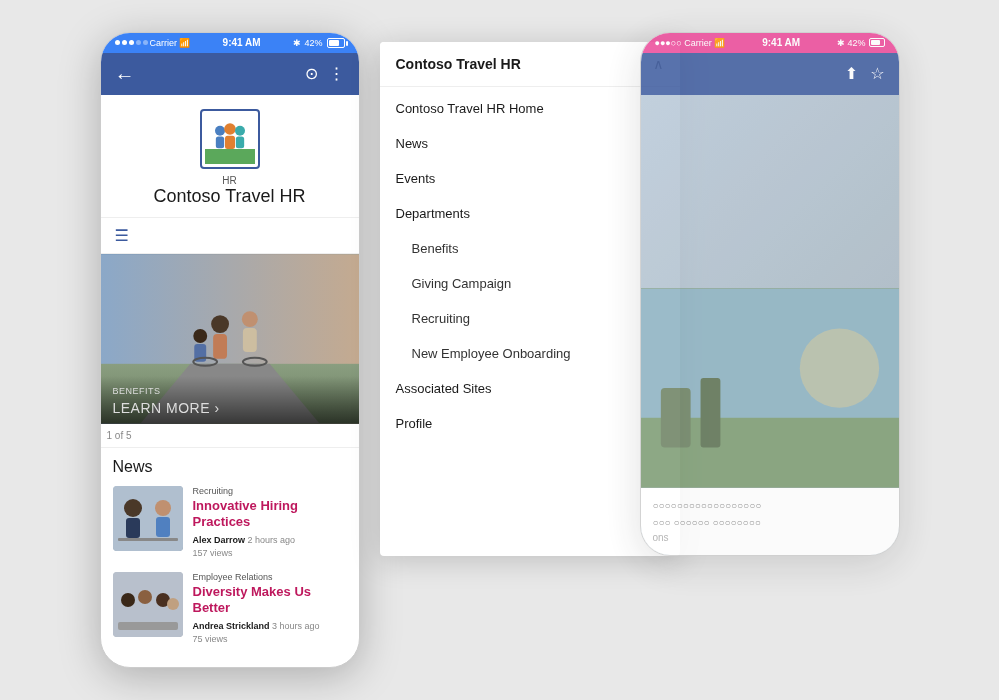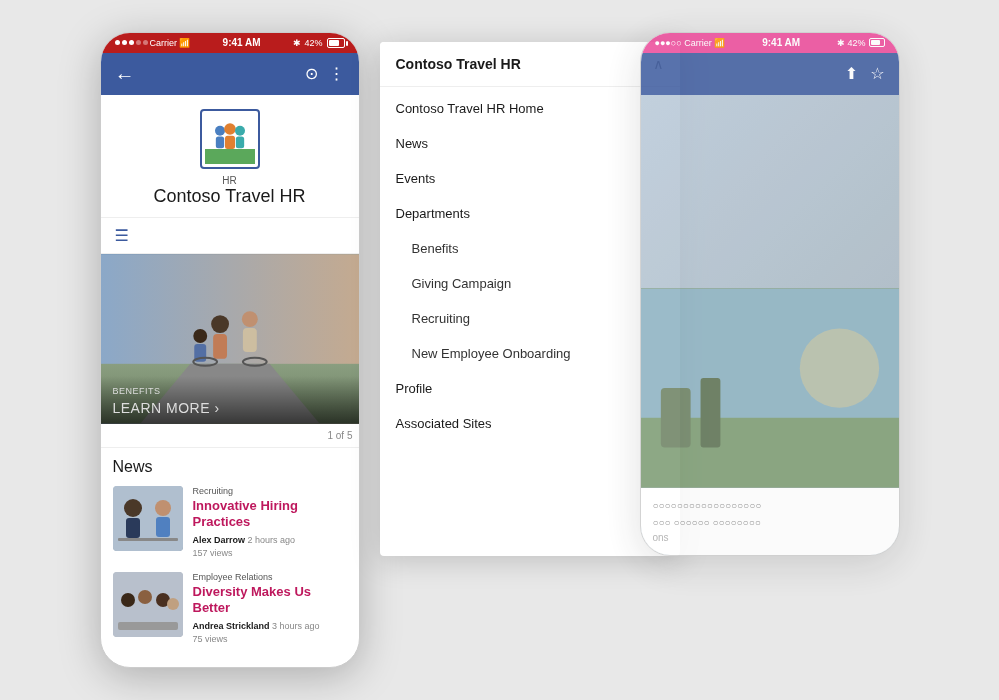--- a/index.html
+++ b/index.html
@@ -23,21 +23,21 @@
     
     .phone {
       width: 260px;
       background: #fff;
       border-radius: 30px;
       overflow: hidden;
       box-shadow: 0 8px 40px rgba(0,0,0,0.25);
       border: 1px solid #ccc;
     }
     .phone-status-bar {
-      background: #b91c1c;
+      background: #3b82f6;
       color: #fff;
       font-size: 10px;
       display: flex;
       justify-content: space-between;
       align-items: center;
       padding: 4px 14px;
       height: 20px;
     }
     .status-left { display: flex; align-items: center; gap: 2px; }
     .status-dot { width: 5px; height: 5px; border-radius: 50%; background: #fff; }
@@ -112,21 +112,21 @@
       left: 0;
       right: 0;
       background: linear-gradient(transparent, rgba(0,0,0,0.6));
       padding: 10px 12px 8px;
     }
     .hero-tag { font-size: 9px; color: #ddd; text-transform: uppercase; letter-spacing: 0.5px; }
     .hero-headline { font-size: 16px; font-weight: 600; color: #fff; line-height: 1.2; margin-top: 2px; }
     .hero-learn { font-size: 14px; color: #ddd; margin-top: 4px; letter-spacing: 0.5px; display: flex; align-items: center; gap: 2px; }
 
     .pagination {
-      text-align: right;
+      text-align: left;
       font-size: 10px;
       color: #888;
       padding: 6px;
       border-bottom: 1px solid #eee;
     }
 
     .news-section { padding: 10px 12px; }
     .news-heading { font-size: 16px; font-weight: 400; color: #1a1a1a; margin-bottom: 10px; }
 
     .news-item {
@@ -380,22 +380,22 @@
 
       <ul class="dropdown-menu">
         <li class="menu-item">Contoso Travel HR Home</li>
         <li class="menu-item">News</li>
         <li class="menu-item">Events</li>
         <li class="menu-item">Departments</li>
         <li class="menu-item sub">Benefits</li>
         <li class="menu-item sub">Giving Campaign</li>
         <li class="menu-item sub">Recruiting</li>
         <li class="menu-item sub">New Employee Onboarding</li>
+        <li class="menu-item">Associated Sites</li>
         <li class="menu-item">Profile</li>
-        <li class="menu-item">Associated Sites</li>
       </ul>
     </div>
 
     <div class="phone-ghost">
 
       <div class="phone-status-bar" style="background:#ec4899;">
         <div style="font-size:9px;color:#fff;">●●●○○ Carrier 📶</div>
         <div style="font-size:10px;font-weight:600;color:#fff;">9:41 AM</div>
         <div style="font-size:9px;color:#fff;display:flex;align-items:center;gap:3px;">
           <span>✱</span>

